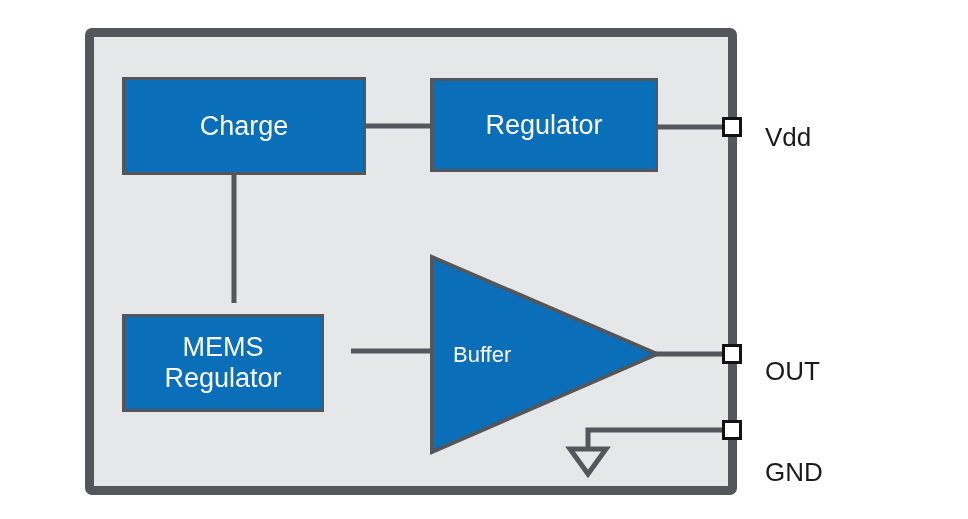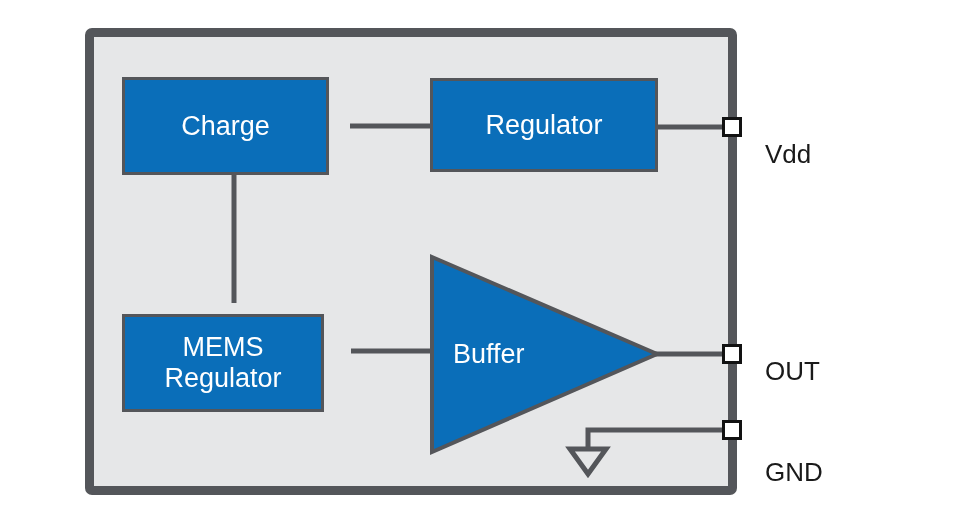--- a/index.html
+++ b/index.html
@@ -63,29 +63,29 @@
     border: 3px solid var(--block-border, #54565a);
     display: flex;
     flex-direction: column;
     align-items: center;
     justify-content: center;
     color: var(--block-text, #ffffff);
     font-size: 27px;
     line-height: 31px;
     text-align: center;
   }
-  .block-charge-pump { left: 122px; top: 77px;  width: 207px; height: 98px; }
+  .block-charge-pump { left: 122px; top: 77px;  width: 244px; height: 98px; }
   .block-regulator   { left: 430px; top: 78px;  width: 228px; height: 94px; }
   .block-mems        { left: 122px; top: 302px; width: 202px; height: 98px; margin-top: 12px; }
   .buffer-label {
     position: absolute;
     left: 453px;
     top: 339px;
     color: var(--block-text, #ffffff);
-    font-size: 27px;
+    font-size: 22px;
     line-height: 31px;
   }
   
   .pin {
     position: absolute;
     left: 722px;
     width: 20px;
     height: 20px;
     box-sizing: border-box;
     background: var(--pin-fill, #ffffff);
@@ -95,21 +95,21 @@
   .pin-out { top: 344px; }
   .pin-gnd { top: 420px; }
   
   .pin-label {
     position: absolute;
     left: 765px;
     color: var(--pin-label-text, #1a1a1a);
     font-size: 26px;
     line-height: 30px;
   }
-  .pin-label-vdd { top: 139px; text-align: right; }
+  .pin-label-vdd { top: 122px; text-align: right; }
   .pin-label-out { top: 356px; }
   .pin-label-gnd { top: 457px; }
 </style>
 </head>
 <body>
 
 <div class="canvas">
 
   <div class="chip"></div>
 

